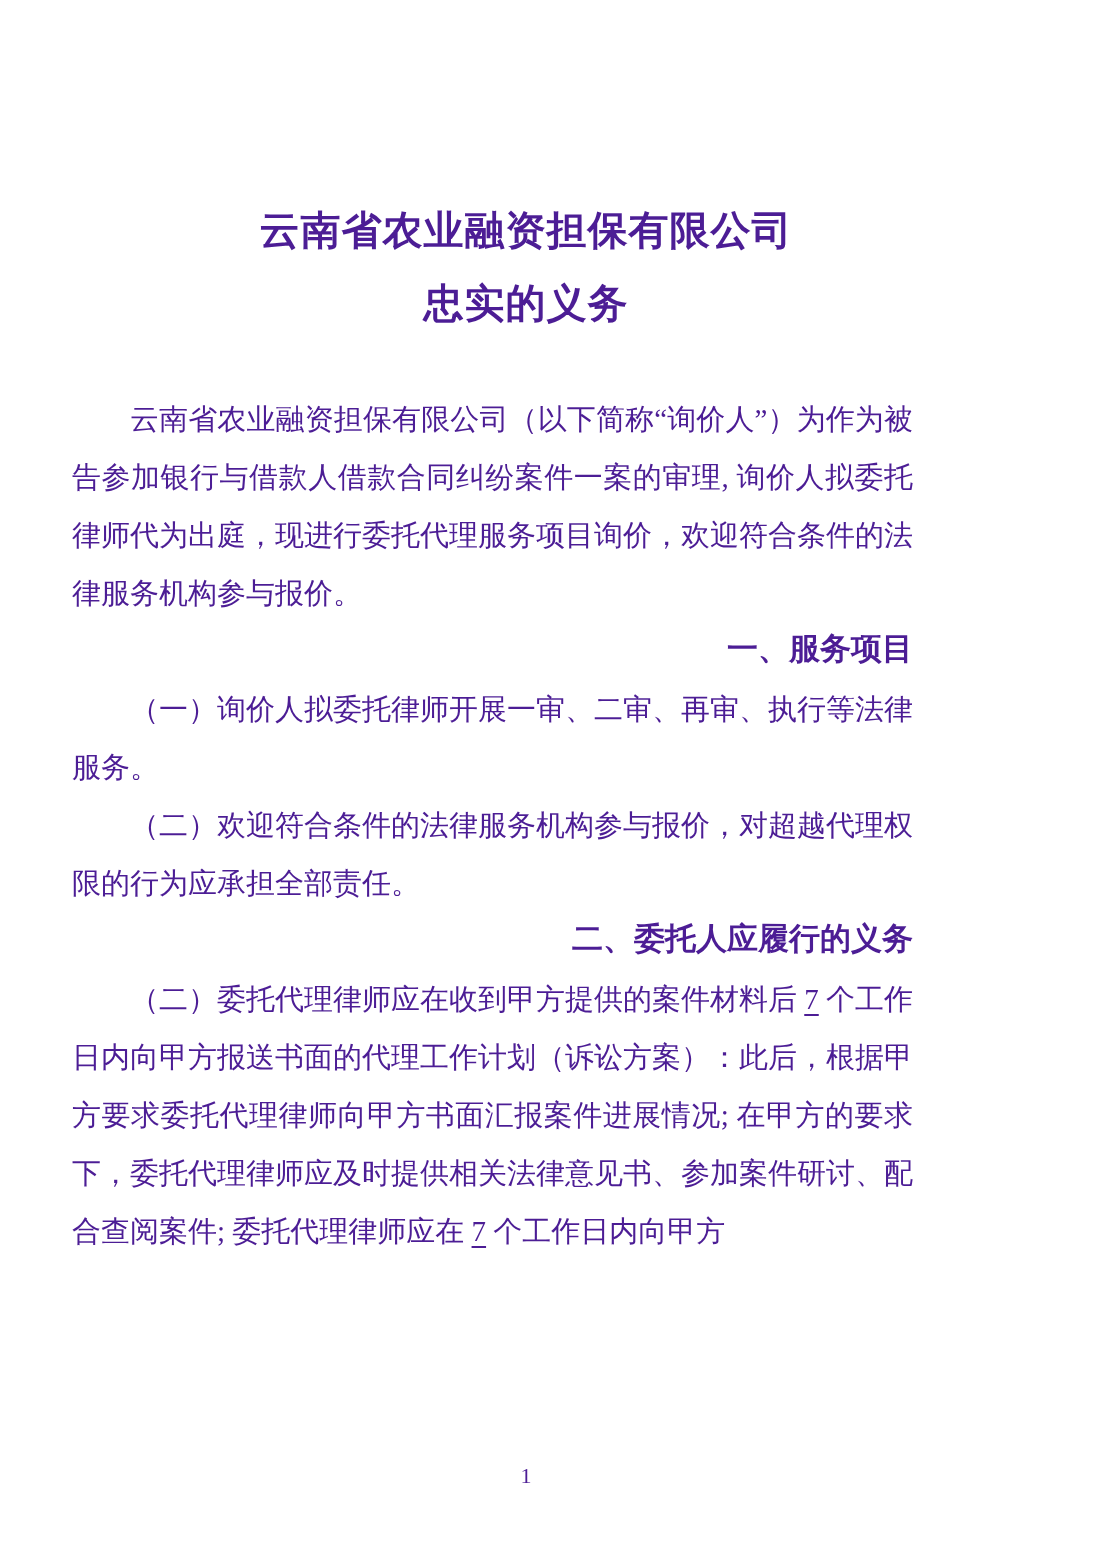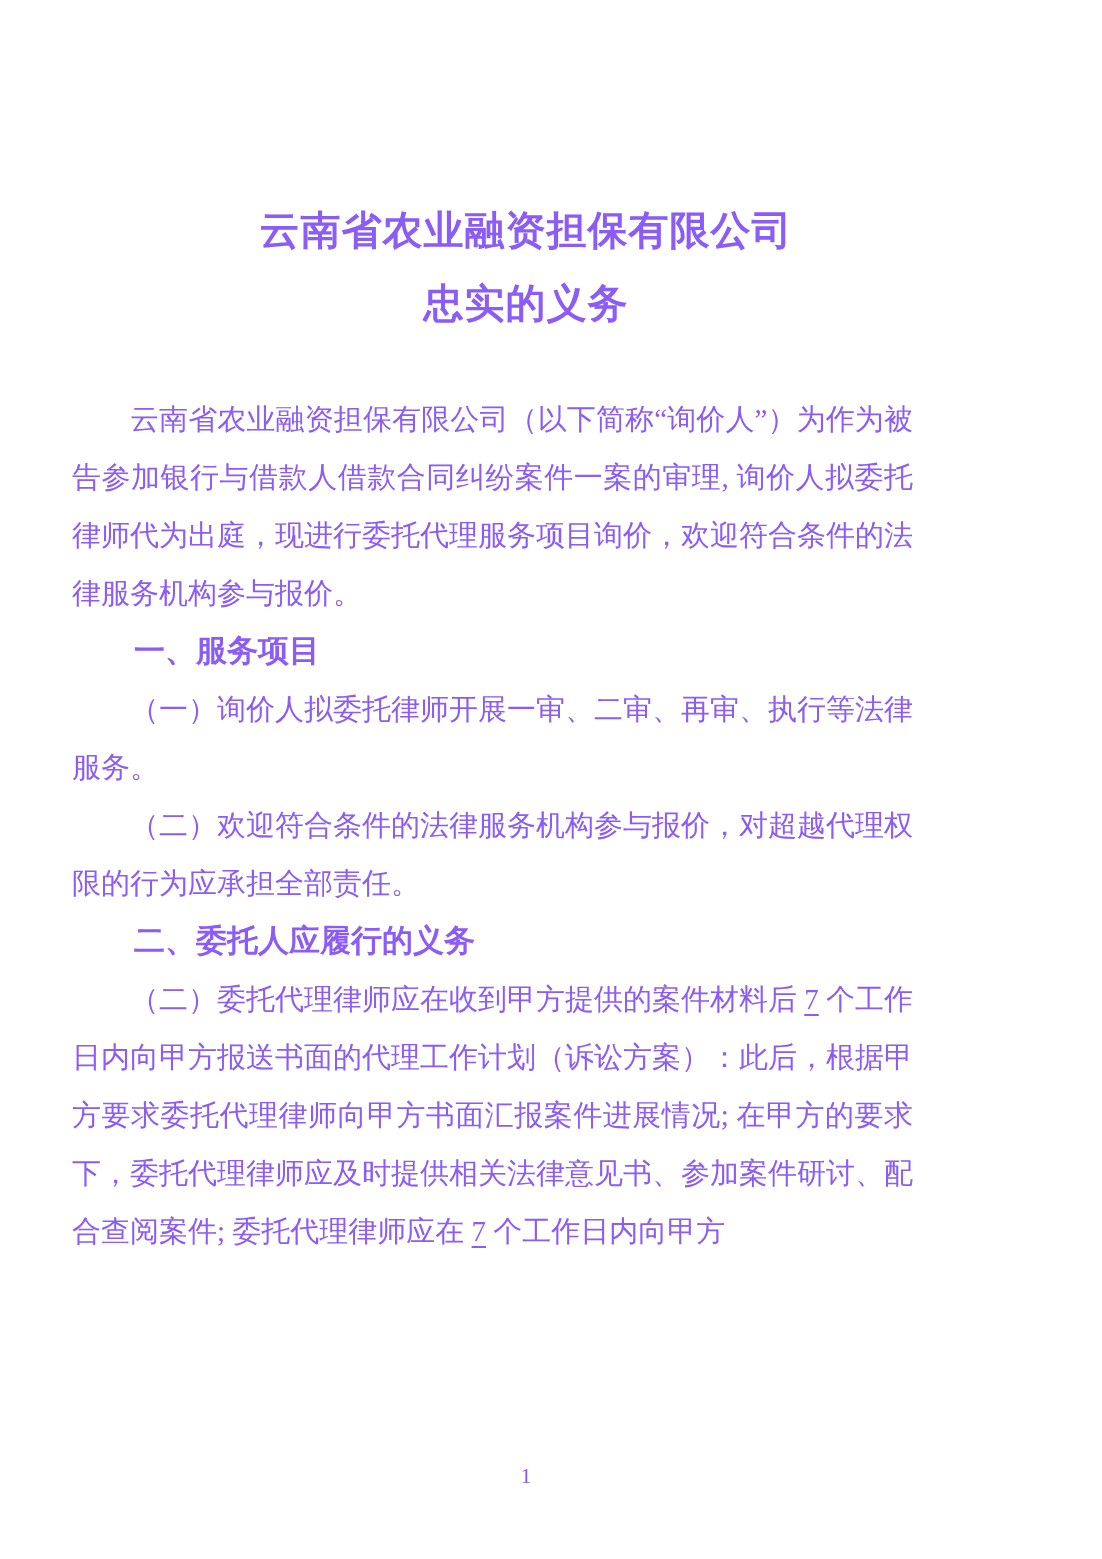--- a/index.html
+++ b/index.html
@@ -5,21 +5,21 @@
   html, body {
     margin: 0;
     padding: 0;
     background: #ffffff;
   }
   .page {
     position: relative;
     width: 1052px;
     height: 1559px;
     background: #ffffff;
-    color: #8b5cf6;
+    color: #4c1d95;
     overflow: hidden;
     font-family: "Liberation Serif", "DejaVu Serif", serif;
   }
   .titles {
     padding-top: 194px;
     text-align: center;
   }
   .doc-title, .doc-subtitle {
     font-family: "Liberation Sans", "DejaVu Sans", sans-serif;
     font-weight: 700;
@@ -33,24 +33,24 @@
   .para, .heading {
     margin: 0;
     font-size: 29px;
     line-height: 58px;
     text-indent: 2em;
     text-align: justify;
     text-justify: inter-ideograph;
     word-break: break-all;
   }
   .heading {
-    font-family: Liberation Serif, serif;
+    font-family: Liberation Mono, monospace;
     font-weight: 700;
     font-size: 31px;
-    text-align: left;
+    text-align: right;
   }
   .underline {
     text-decoration: underline;
     text-underline-offset: 5px;
   }
   .page-number {
     position: absolute;
     left: 0;
     right: 0;
     bottom: 70px;

